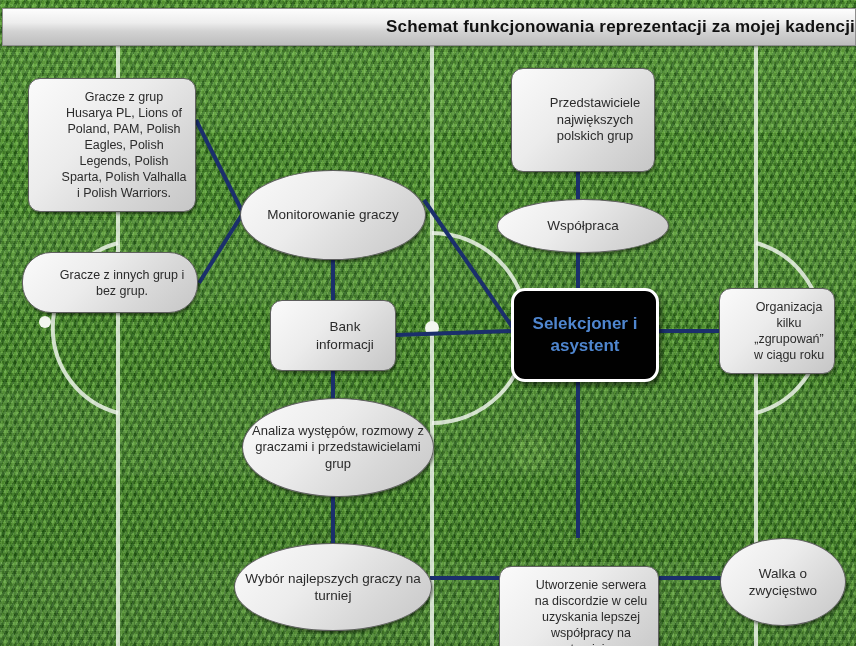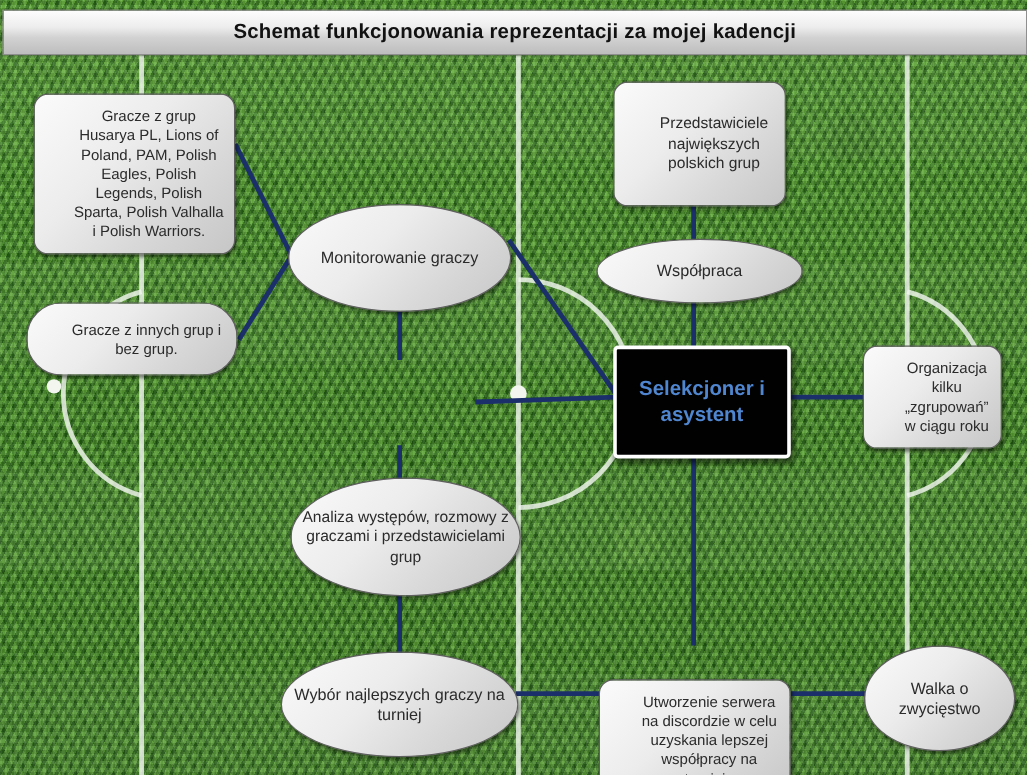--- a/index.html
+++ b/index.html
@@ -32,21 +32,21 @@
   .band{position:absolute;left:0;width:100%;height:86px;background:rgba(255,255,255,.035);}
 
   
   .lines{position:absolute;inset:0;}
 
   
   .titlebar{
     position:absolute;left:2px;top:8px;width:852px;height:36px;
     background:linear-gradient(180deg,#fdfdfd 0%,#ededed 38%,#d2d2d2 62%,#bdbdbd 100%);
     border:1px solid #8e8e8e;
-    display:flex;align-items:center;justify-content:center;
+    display:flex;align-items:center;justify-content:flex-end;
     box-shadow:0 1px 2px rgba(0,0,0,.45);
   }
   .titlebar span{
     font-size:17px;font-weight:bold;color:#111;letter-spacing:.2px;
   }
 
   
   .links{position:absolute;inset:0;pointer-events:none;}
 
   
@@ -59,21 +59,21 @@
     border:1px solid #5f5f5f;
     box-shadow:1px 2px 3px rgba(0,0,0,.45);
     box-sizing:border-box;
   }
   .node .t{display:block;line-height:1.28;padding:0 8px;}
   .rect{border-radius:12px;padding-left:24px;}
   .ellipse{border-radius:50%;}
   .hub{
     background:#010101;
     border:3px solid #ffffff;
-    border-radius:4px;
+    border-radius:14px;
     color:#5b8fd4;
     box-shadow:2px 3px 5px rgba(0,0,0,.6);
   }
   .hub .t{font-size:17px;font-weight:bold;line-height:1.3;color:#4f86cf;}
 </style>
 </head>
 <body>
 
 <div id="stage">
 
@@ -144,20 +144,23 @@
   </div>
 
   <div class="node rect" style="left:511px;top:68px;width:144px;height:104px;">
     <span class="t" style="font-size:13px">Przedstawiciele największych polskich grup</span>
   </div>
 
   <div class="node ellipse" style="left:497px;top:199px;width:172px;height:54px;">
     <span class="t" style="font-size:13.5px">Współpraca</span>
   </div>
 
+  <div class="node rect" style="left:270px;top:300px;width:126px;height:71px;">
+    <span class="t" style="font-size:13.5px">Bank informacji</span>
+  </div>
 
   <div class="node hub" style="left:511px;top:288px;width:148px;height:94px;">
     <span class="t">Selekcjoner i asystent</span>
   </div>
 
   <div class="node rect" style="left:719px;top:288px;width:116px;height:86px;">
     <span class="t" style="font-size:12.5px">Organizacja kilku „zgrupowań” w ciągu roku</span>
   </div>
 
   <div class="node ellipse" style="left:242px;top:398px;width:192px;height:99px;">

